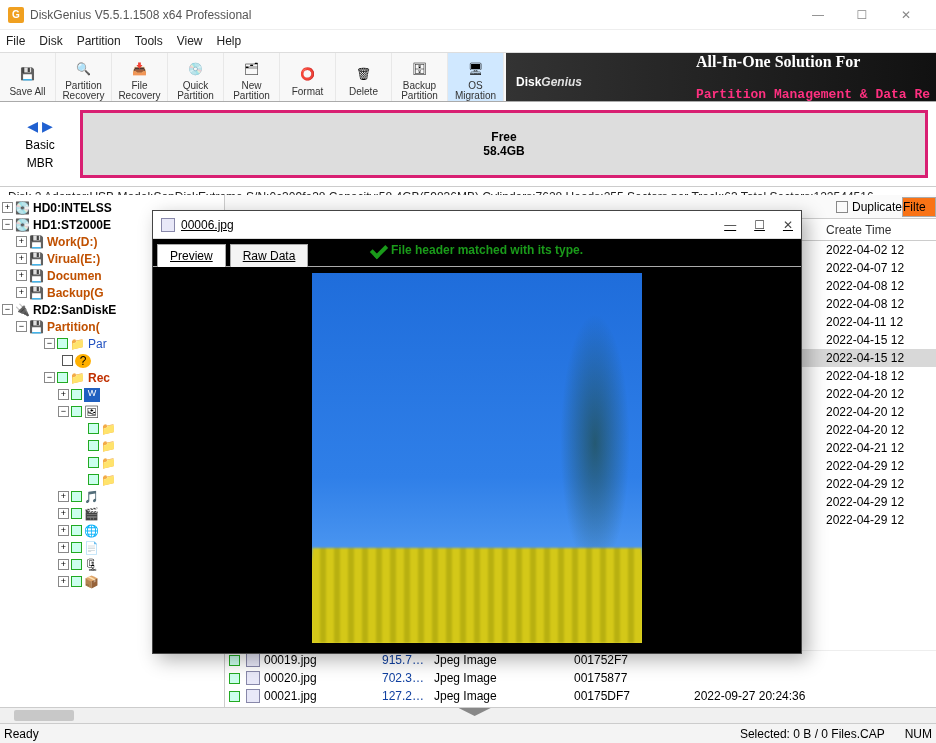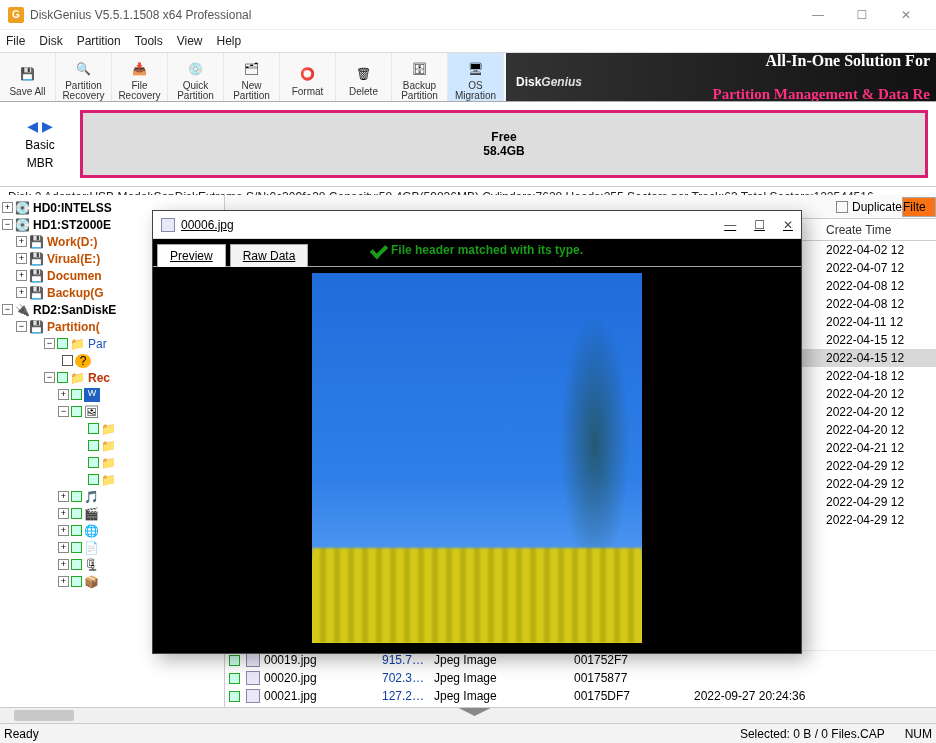--- a/index.html
+++ b/index.html
@@ -11,23 +11,23 @@
 .titlebar .win-controls div { width: 44px; height: 28px; display:flex;align-items:center;justify-content:center; color:#888; }
 .menubar { height: 22px; display: flex; align-items: center; padding: 0 6px; gap: 14px; }
 .menubar span { color: #222; cursor: default; }
 .toolbar { height: 50px; background: #f8f8f8; border-top: 1px solid #ddd; border-bottom: 1px solid #aaa; display:flex; position:relative; overflow:hidden; }
 .tool-item { width: 56px; display:flex; flex-direction:column; align-items:center; justify-content:center; gap:1px; border-right:1px solid #e8e8e8; padding-top:4px;}
 .tool-item .ico { width:24px; height:24px; border-radius:3px; display:flex;align-items:center;justify-content:center; }
 .tool-item .lbl { font-size:10px; line-height:1; text-align:center; color:#333; }
 .brand { position:absolute; right:0; top:0; bottom:0; width:430px; background: linear-gradient(90deg,#333,#111); color:#fff; display:flex; align-items:center; padding-left:10px; }
 .brand .dg { font-family: Georgia, serif; font-size:28px; font-weight:bold; color:#fff; }
 .brand .dg .g { color:#e0e0e0; font-style:italic; }
-.brand .right { margin-left:auto; text-align:right; padding-right:6px; }
+.brand .right { margin-left:auto; text-align:left; padding-right:6px; }
 .brand .r1 { color:#fff; font-weight:bold; font-size:16px; font-family:Georgia,serif;}
-.brand .r2 { color:#ff3080; font-weight:bold; font-size:15px; font-family:Liberation Serif, serif;margin-top:16px;}
+.brand .r2 { color:#ff3080; font-weight:bold; font-size:13px; font-family:Liberation Mono, monospace;margin-top:16px;}
 .disk-area { height: 85px; display:flex; border-bottom:1px solid #ccc; }
 .mbr-box { width:80px; display:flex; flex-direction:column; align-items:center; justify-content:center; gap:4px; }
 .arrows { font-size:14px; color:#2060d0; }
 .partition-bar { flex:1; margin:8px 8px 8px 0; border:3px solid #d81f72; background:#ddd; display:flex; flex-direction:column; align-items:center; justify-content:center; }
 .disk-info { padding: 3px 8px; font-size:12px; color:#222; white-space:nowrap; overflow:hidden; }
 .main-area { display:flex; position:absolute; top:195px; bottom:20px; left:0; right:0; }
 .tree-pane { width:225px; border-right:1px solid #ccc; overflow:hidden; padding:4px 2px; background:#fff; font-size:12px; }
 .tree-pane .row { display:flex; align-items:center; height:17px; white-space:nowrap; }
 .tree-pane .tgl { width:11px; height:11px; border:1px solid #888; display:inline-flex; align-items:center; justify-content:center; font-size:9px; line-height:1; margin-right:2px; }
 .tree-pane .sp { display:inline-block; }

